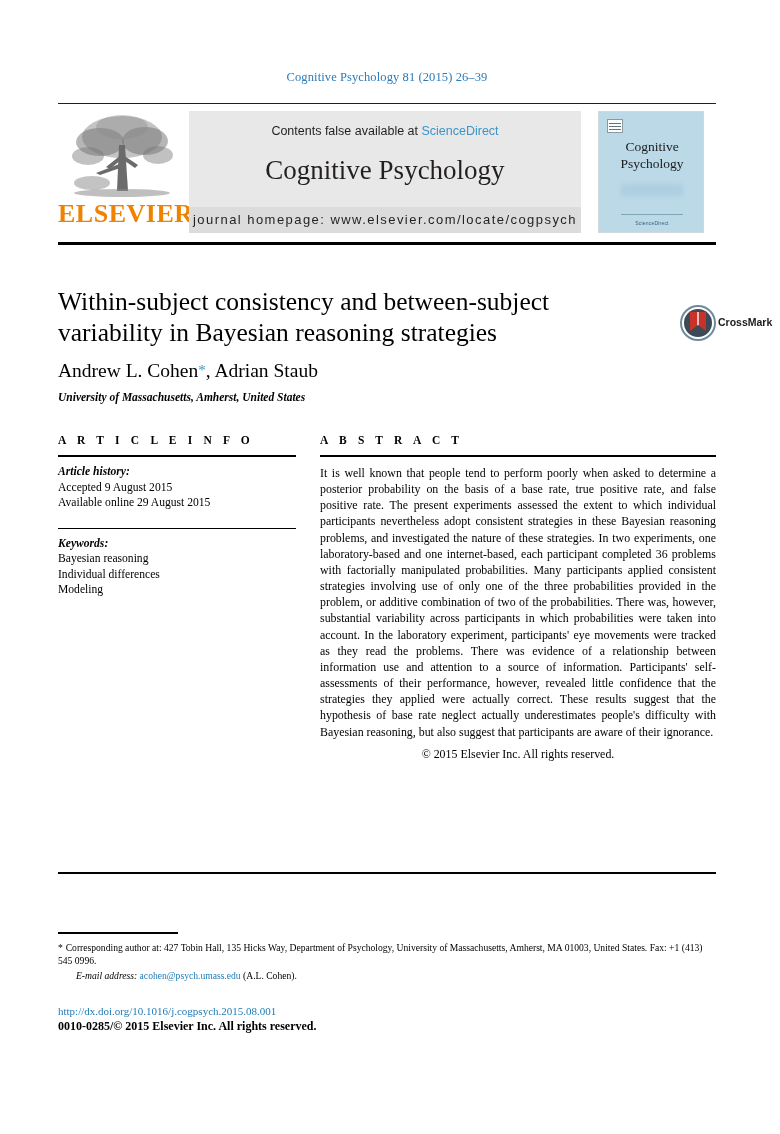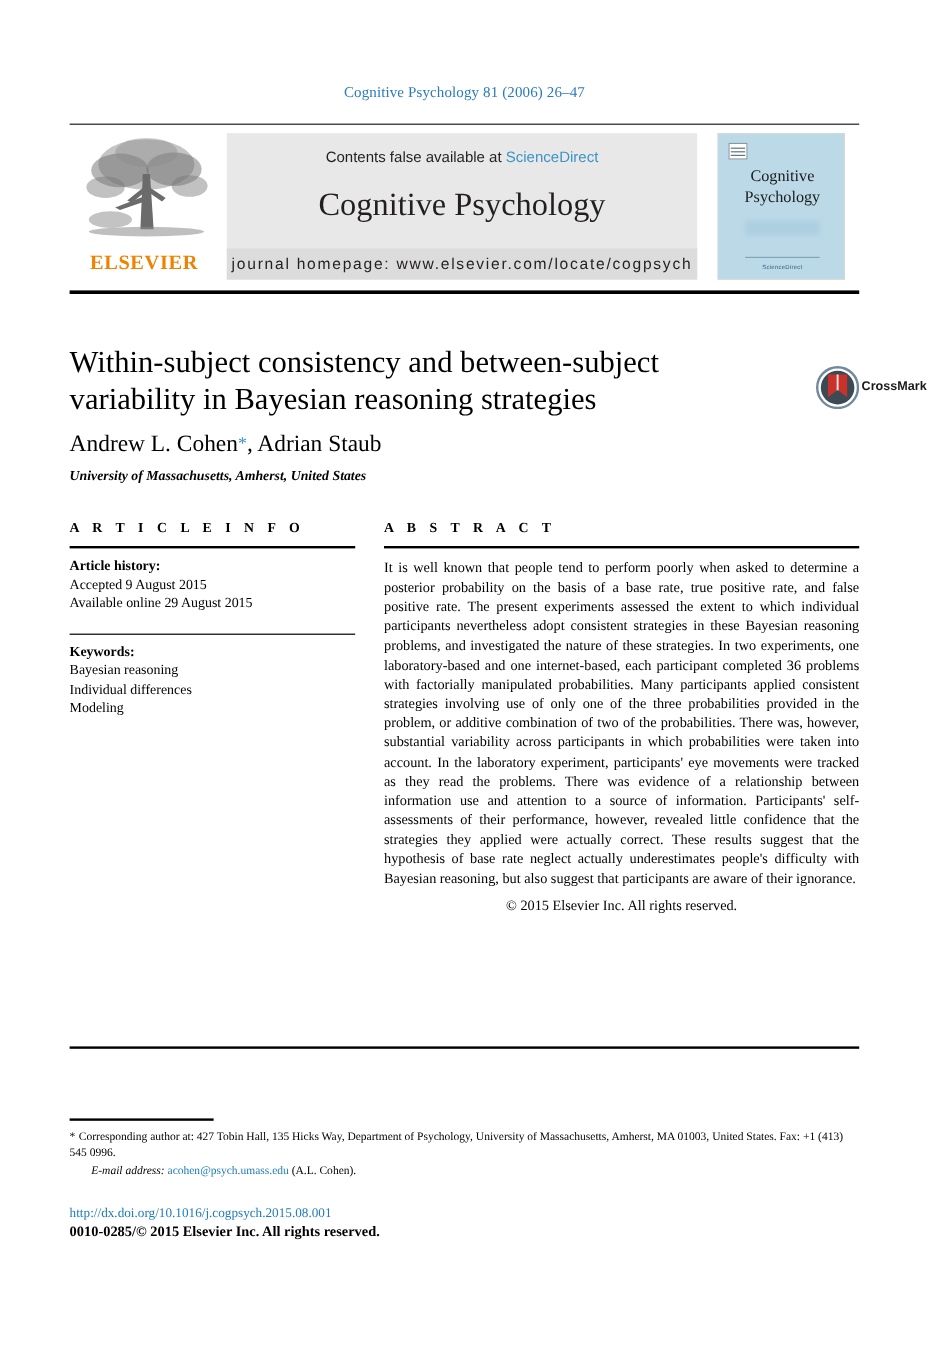--- a/index.html
+++ b/index.html
@@ -73,21 +73,21 @@
     height: 92px;
     overflow: hidden;
   }
   .elsevier-word {
     position: absolute;
     left: 0;
     bottom: 4px;
     width: 124px;
     text-align: center;
     font-family: "Liberation Serif", serif;
-    font-size: 17px;
+    font-size: 26px;
     font-weight: 700;
     letter-spacing: 0.5px;
     color: #ef8200;
   }
 
   .journal-box {
     position: absolute;
     left: 131px;
     top: 8px;
     width: 392px;
@@ -302,20 +302,21 @@
     height: 1px;
     background: #000000;
   }
   .info-group {
     margin-top: 7px;
     font-family: "Liberation Serif", serif;
     font-size: 11.6px;
     line-height: 15.5px;
   }
   .info-label {
+    font-style: italic;
     font-weight: 700;
   }
   .info-gap {
     height: 17px;
   }
   .abstract-text {
     margin-top: 8px;
     font-family: "Liberation Serif", serif;
     font-size: 11.9px;
     line-height: 16.15px;
@@ -384,21 +385,21 @@
     font-weight: 700;
     color: #000000;
   }
 </style>
 </head>
 <body>
 
 <div class="page">
   <div class="content">
 
-    <div class="running-head">Cognitive Psychology 81 (2006) 26–47</div>
+    <div class="running-head">Cognitive Psychology 81 (2015) 26–39</div>
 
     <div class="masthead">
       <div class="masthead-top-rule"></div>
 
       <div class="elsevier-logo">
         <div class="tree-wrap">
           <svg width="112" height="92" viewBox="0 0 112 92" aria-hidden="true">
             <g fill="#5a5a5a">
               <ellipse cx="56" cy="26" rx="40" ry="21" fill="#7d7d7d" opacity="0.45"></ellipse>
               <ellipse cx="34" cy="31" rx="24" ry="14" fill="#6e6e6e" opacity="0.5"></ellipse>

